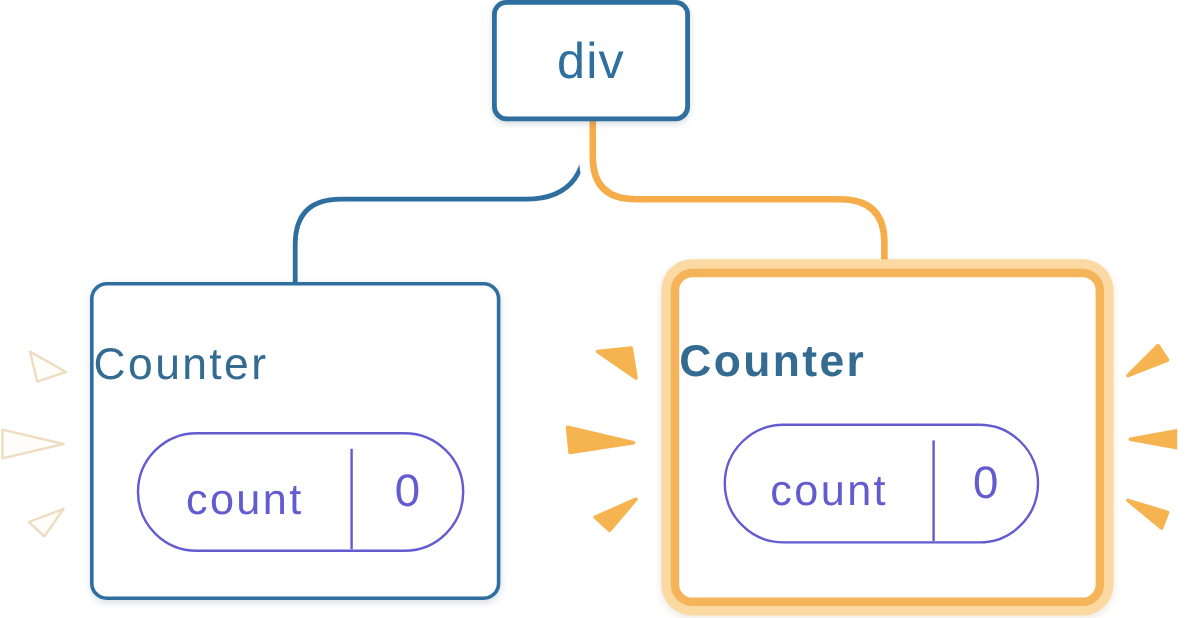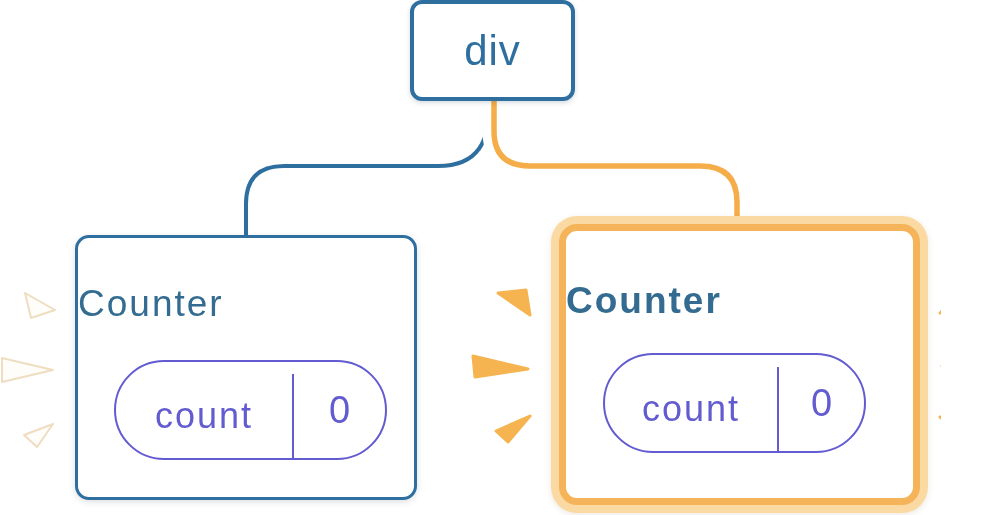--- a/index.html
+++ b/index.html
@@ -10,21 +10,21 @@
     --orange-border:#f6b45a;
     --peach:#fbd9a3;
     --sparkle-orange:#f6b451;
     --sparkle-white:#fefdfa;
     --wedge-stroke:#eeddc0;
     --bg:#ffffff;
   }
   html,body{margin:0;padding:0;background:var(--bg);}
   .stage{
     position:relative;width:941px;height:515px;overflow:hidden;
-    font-family:"Liberation Sans", sans-serif;background:var(--bg);
+    font-family:"Liberation Sans", sans-serif;background:var(--bg);padding-left:40px;
   }
   svg.wires{position:absolute;left:0;top:0;z-index:0;}
   .wire-blue{fill:none;stroke:var(--blue);stroke-width:4;}
   .wire-casing{fill:none;stroke:#ffffff;stroke-width:23;}
   .wire-orange{fill:none;stroke:var(--orange-line);stroke-width:5.5;}
   .wedge-white{fill:var(--sparkle-white);stroke:var(--wedge-stroke);stroke-width:2;stroke-linejoin:round;}
   .wedge-orange{fill:var(--sparkle-orange);stroke:var(--sparkle-orange);stroke-width:3;stroke-linejoin:round;}
 
   .div-box{
     position:absolute;left:410px;top:0px;width:165px;height:101px;

